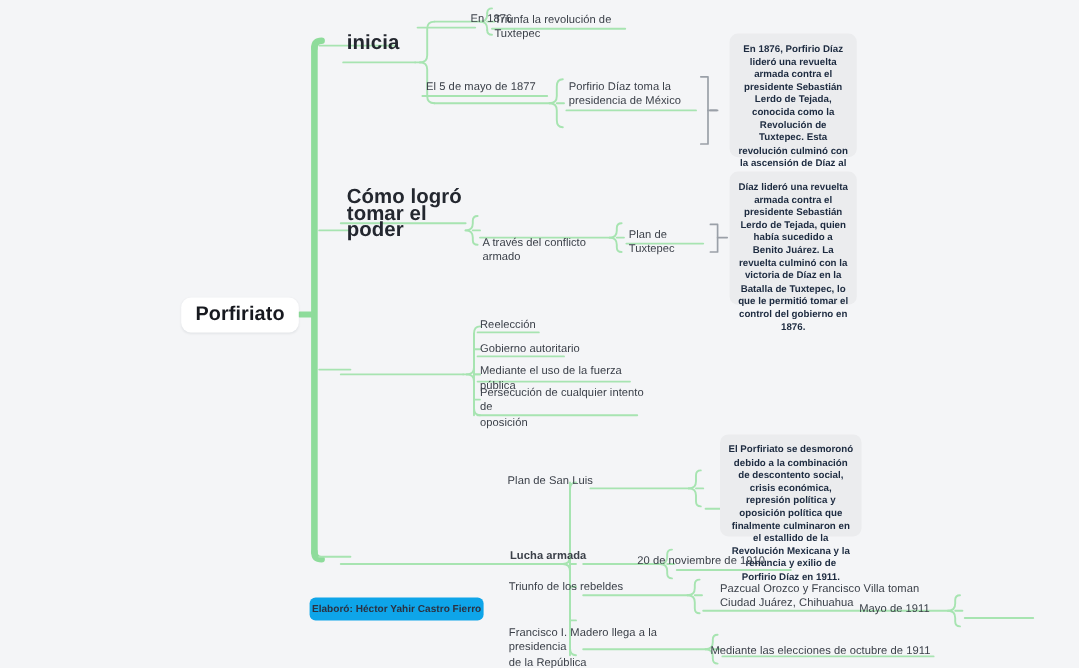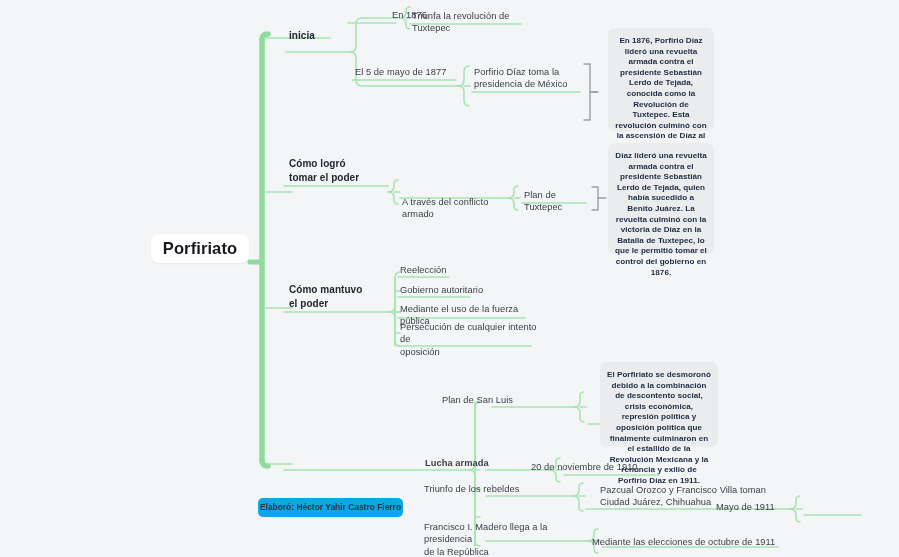--- a/index.html
+++ b/index.html
@@ -43,21 +43,21 @@
     font-weight: bold;
     font-size: 16.5px;
     letter-spacing: 0.1px;
     color: #17191f;
   }
 
   
   .branch {
     position: absolute;
     font-weight: bold;
-    font-size: 10px;
+    font-size: 17px;
     line-height: 14px;
     color: #23272f;
     letter-spacing: 0.05px;
     padding-bottom: 3px;
     white-space: pre-line;
   }
 
   
   .topic {
     position: absolute;
@@ -253,31 +253,29 @@
 
       <path d="M 602 547 L 778 547"></path>
     </g>
 
     <g fill="none" stroke="#9aa0a8" stroke-width="1.4" stroke-linecap="round" stroke-linejoin="round">
       <path d="M 652 392 L 658 392 L 658 422 L 652 422"></path>
       <path d="M 658 407 L 666 407"></path>
     </g>
   </svg>
 
-  <div class="root-node" style="left:151px; top:234px; width:98px; height:29px;">
+  <div class="root-node" style="left:151px; top:248px; width:98px; height:29px;">
     <span>Porfiriato</span>
   </div>
 
   <div class="branch" style="left:289px; top:29px; width:70px;">inicia</div>
 
   <div class="branch" style="left:289px; top:157px; width:110px;">Cómo logró
 tomar el poder</div>
 
-  <div class="branch" style="left:289px; top:283px; width:110px;">Cómo mantuvo
-el poder</div>
 
 
   <div class="topic" style="left:351px; top:9px; width:70px;margin-left:41px;">En 1876</div>
 
   <div class="topic" style="left:412px; top:10px; width:120px;">Triunfa la revolución de Tuxtepec</div>
 
   <div class="topic" style="left:355px; top:66px; width:94px;">El 5 de mayo de 1877</div>
 
   <div class="topic" style="left:474px; top:66px; width:112px;">Porfirio Díaz toma la
 presidencia de México</div>
@@ -288,21 +286,21 @@
 
   <div class="topic" style="left:400px; top:264px; width:120px;">Reelección</div>
 
   <div class="topic" style="left:400px; top:284px; width:130px;">Gobierno autoritario</div>
 
   <div class="topic" style="left:400px; top:303px; width:150px;">Mediante el uso de la fuerza pública</div>
 
   <div class="topic" style="left:400px; top:321px; width:142px;">Persecución de cualquier intento de
 oposición</div>
 
-  <div class="topic" style="left:423px; top:394px; width:90px;text-align:right;">Plan de San Luis</div>
+  <div class="topic" style="left:423px; top:394px; width:90px;">Plan de San Luis</div>
 
 
   <div class="topic" style="left:425px; top:457px; width:80px;font-weight:bold;">Lucha armada</div>
 
   <div class="topic" style="left:531px; top:461px; width:110px;">20 de noviembre de 1910</div>
 
   <div class="topic" style="left:424px; top:483px; width:104px;">Triunfo de los rebeldes</div>
 
   <div class="topic" style="left:588px; top:484px; width:210px;margin-left:12px;">Pazcual Orozco y Francisco Villa toman
 Ciudad Juárez, Chihuahua</div>

